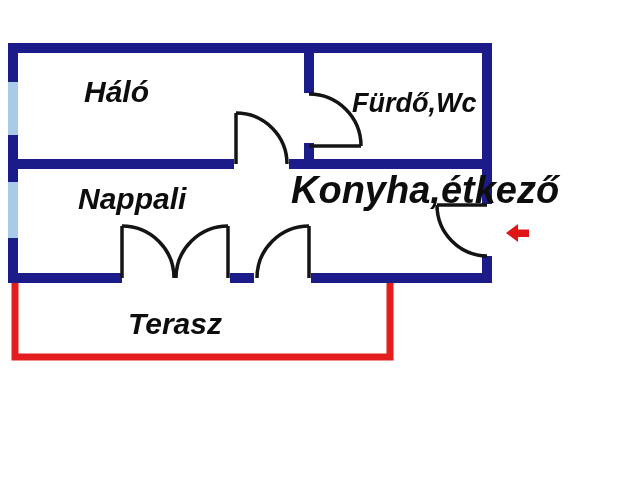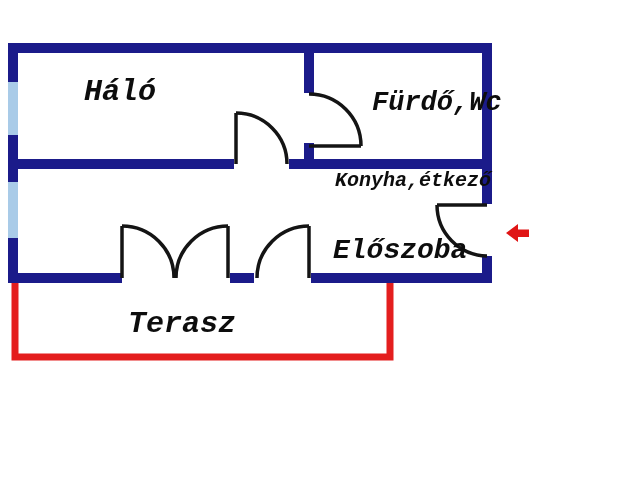--- a/index.html
+++ b/index.html
@@ -2,36 +2,36 @@
 <html><head>
 <meta charset="utf-8">
 <style>
   html, body { margin: 0; padding: 0; background: #ffffff; }
   #stage {
     position: relative;
     width: 640px;
     height: 480px;
     background: #ffffff;
     overflow: hidden;
-    font-family: Liberation Mono, monospace;
+    font-family: Liberation Sans, sans-serif;
   }
   #plan-svg { position: absolute; left: 0; top: 0; }
   .room-label, .note-label {
     position: absolute;
     color: #0d0d0d;
     font-weight: bold;
     font-style: italic;
     line-height: 1;
     white-space: nowrap;
     letter-spacing: 0px;
   }
   .lbl-halo     { left: 84px;  top: 77px;  font-size: 30px; }
-  .lbl-furdo    { left: 372px; top: 90px;  font-size: 27px; }
+  .lbl-furdo    { left: 352px; top: 90px;  font-size: 27px; }
   .lbl-nappali  { left: 78px;  top: 184px; font-size: 30px; }
-  .lbl-konyha   { left: 291px; top: 171px; font-size: 20px; margin-left: 44px; }
+  .lbl-konyha   { left: 291px; top: 171px; font-size: 38px; }
   .lbl-eloszoba { left: 333px; top: 237px; font-size: 28px; }
   .lbl-terasz   { left: 128px; top: 309px; font-size: 30px; text-align: right; }
   .note-label   { left: 271px; top: 398px; font-size: 26px; }
 </style>
 </head>
 <body>
 
 <div id="stage">
 
   <svg id="plan-svg" width="640" height="480" viewBox="0 0 640 480">
@@ -86,17 +86,17 @@
         <path d="M309,278 L309,226"></path>
         <path d="M309,226 A52,52 0 0 0 257,278"></path>
       </g>
     </g>
 
     <polygon points="506,233 518,224 518,229.5 529,229.5 529,237 518,237 518,242" fill="#e01515"></polygon>
   </svg>
 
   <div class="room-label lbl-halo">Háló</div>
   <div class="room-label lbl-furdo">Fürdő,Wc</div>
+  <div class="room-label lbl-nappali">Nappali</div>
   <div class="room-label lbl-konyha">Konyha,étkező</div>
-  <div class="room-label lbl-eloszoba">Előszoba</div>
   <div class="room-label lbl-terasz">Terasz</div>
 
 </div>
 
 </body></html>

